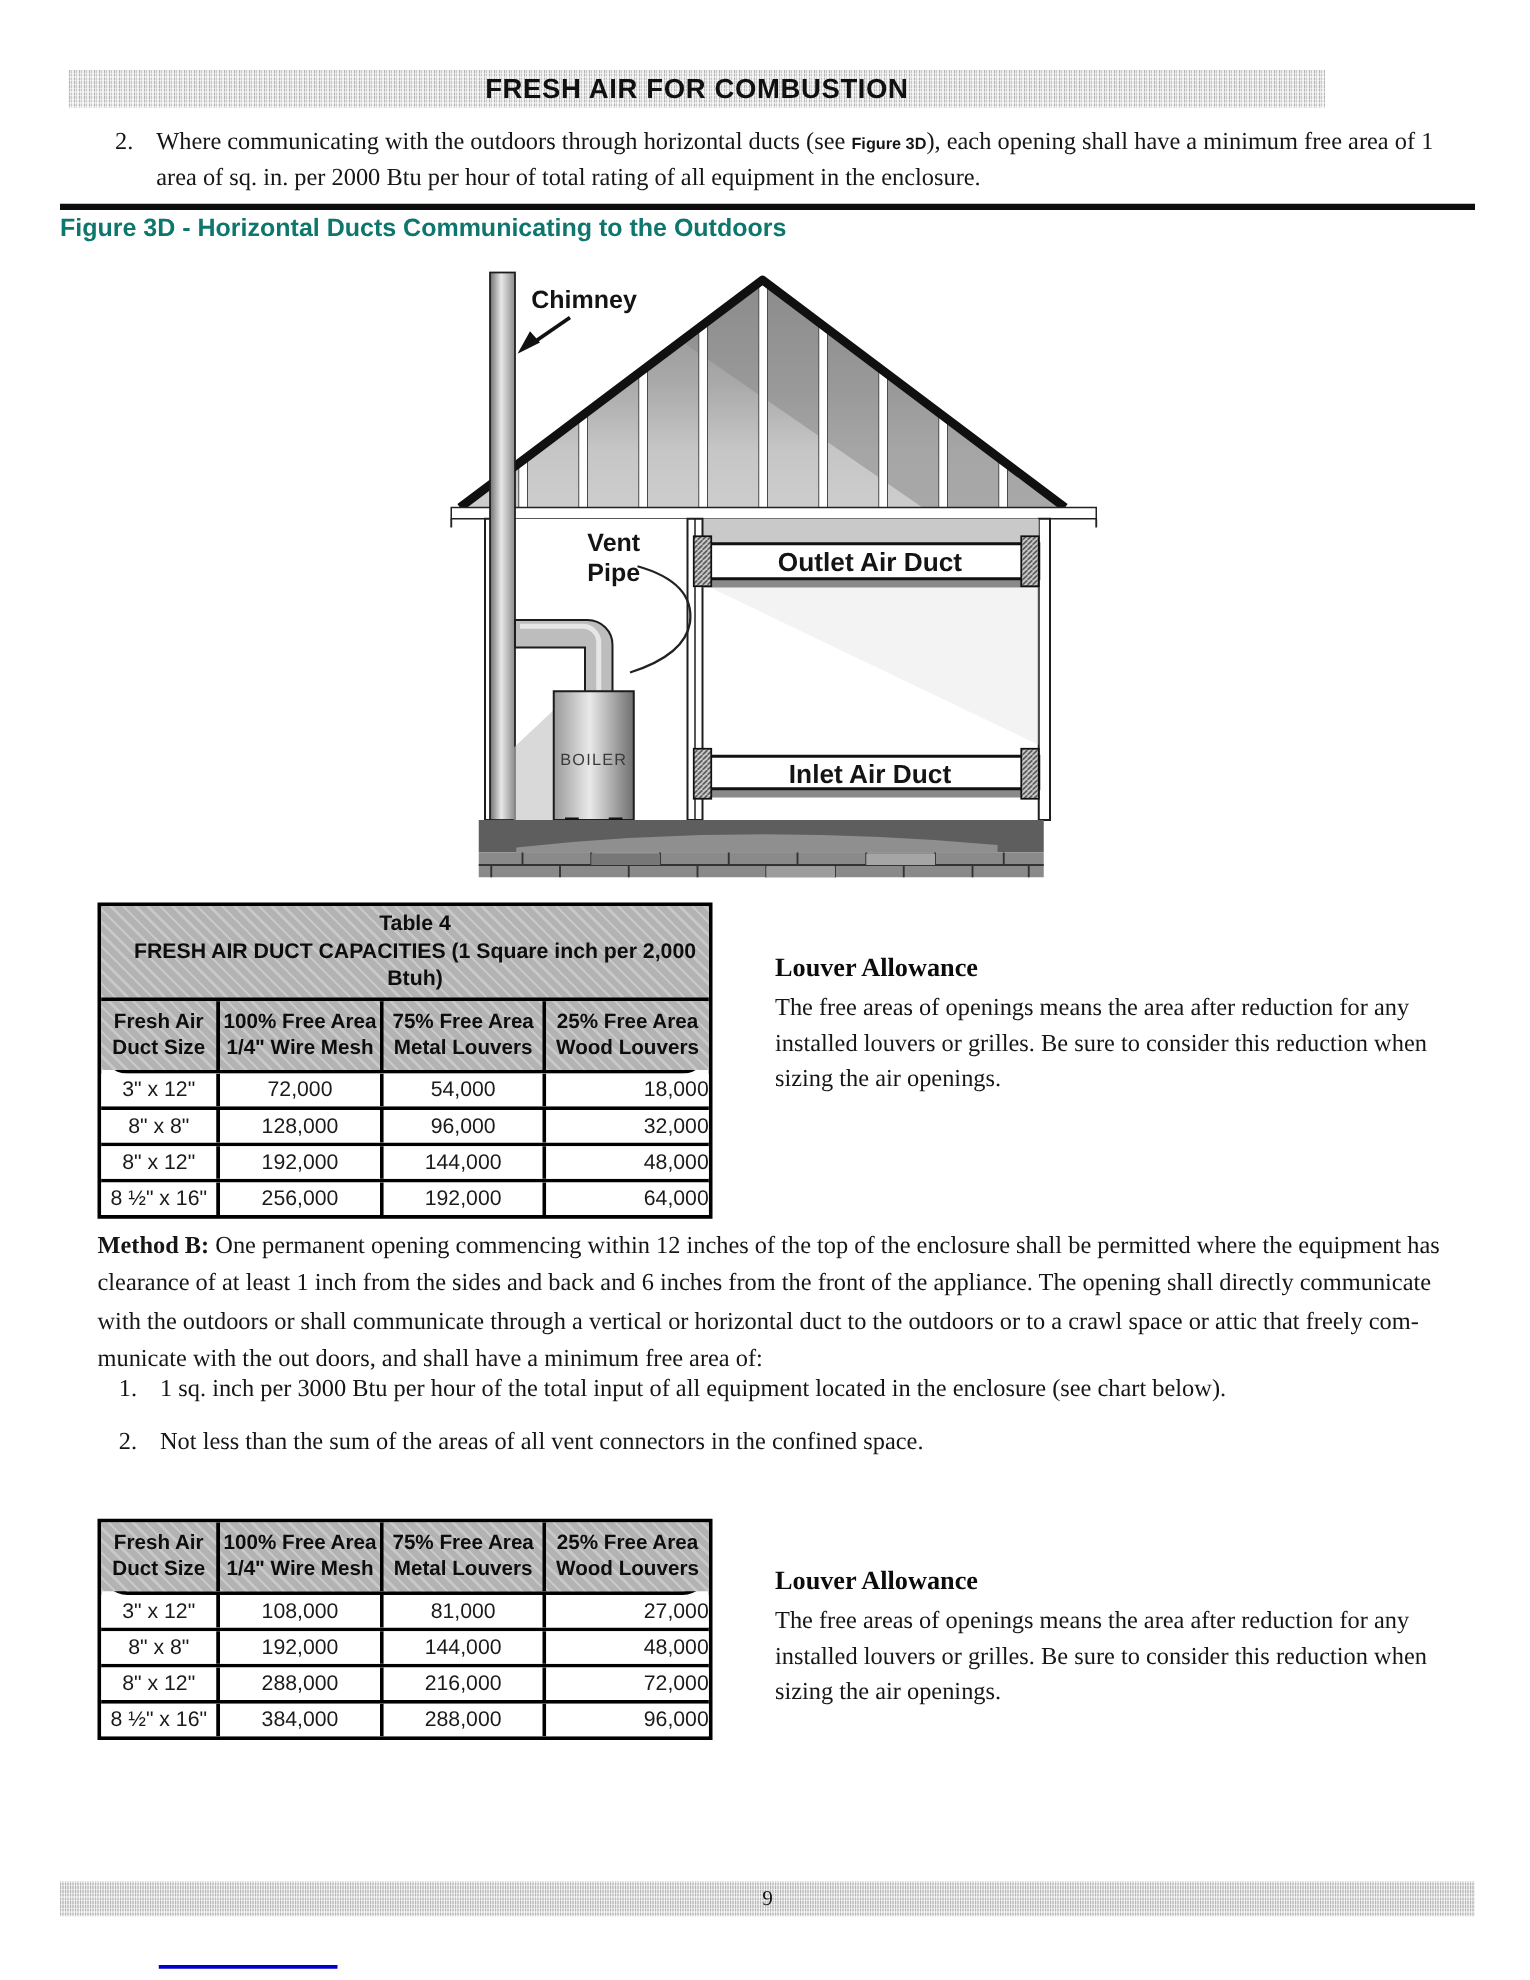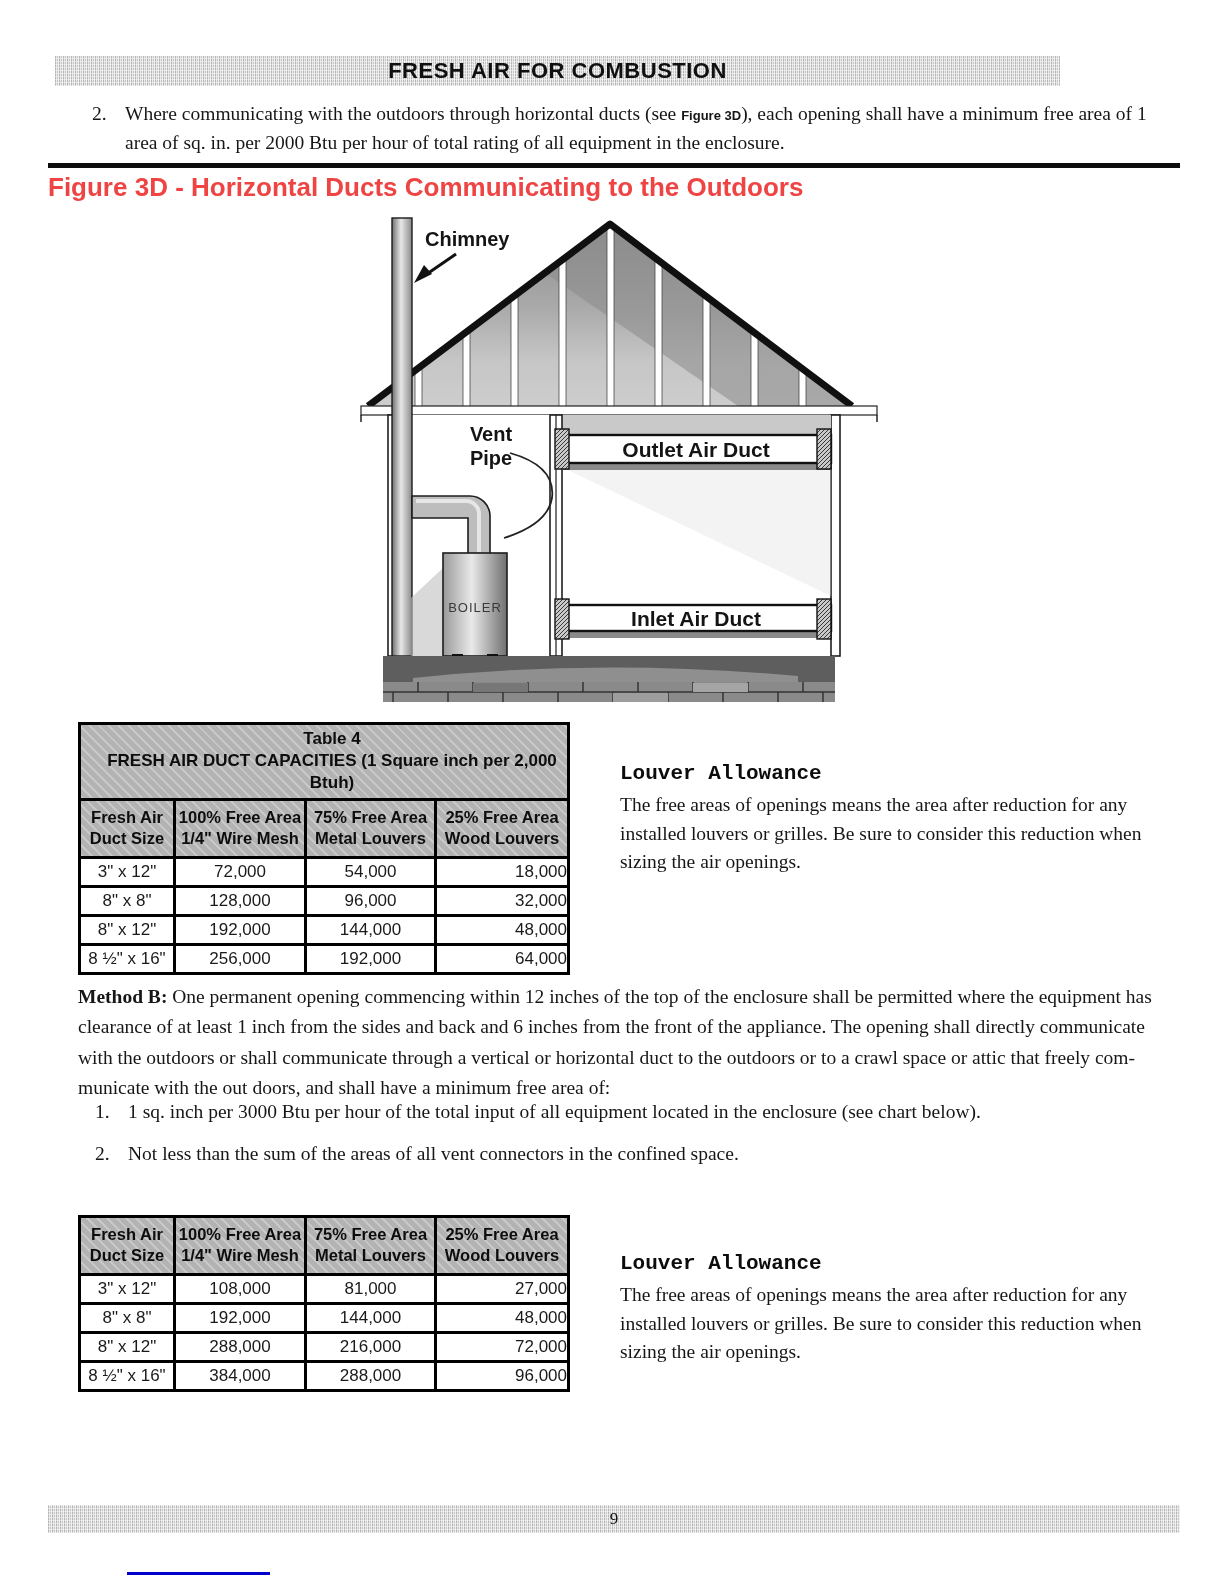--- a/index.html
+++ b/index.html
@@ -28,42 +28,42 @@
   
   .num-item { position:absolute; display:flex; font-size:19.5px; line-height:1.5; }
   .num-item .num { width:33px; flex:0 0 33px; }
   .intro-item { left:92px; top:99px; width:1090px; }
   .bold-sans { font-family:"Liberation Sans", sans-serif; font-weight:bold; font-size:13px;margin-top:36px; }
 
   
   .thick-rule { position:absolute; left:48px; top:163px; width:1132px; height:5px; background:#0d0d0d; }
   .figure-title {
     position:absolute; left:48px; top:172px;
-    font-family:"Liberation Sans", sans-serif; font-weight:bold; font-size:26px; color:#ef4444;
+    font-family:"Liberation Sans", sans-serif; font-weight:bold; font-size:20px; color:#0f766e;
   }
 
   
   .house-figure { position:absolute; left:358px; top:208px; width:522px; height:494px; }
   .svg-label { font-family:"Liberation Sans", sans-serif; font-weight:bold; fill:#141414; }
 
   
   .cap-table {
     position:absolute; width:492px;
     border:3px solid #000; background:#fff;
     font-family:"Liberation Sans", sans-serif;
   }
   .cap-title {
     background:
       repeating-linear-gradient(45deg, rgba(255,255,255,.28) 0 2px, transparent 2px 7px),
       #b3b3b3;
     border-bottom:3px solid #000;
     text-align:center; font-weight:bold; font-size:17px; line-height:22px;
     padding:3px 0 4px 16px; color:#0d0d0d;
   }
-  .cap-head { display:grid; grid-template-columns:95px 131px 130px 130px; border-bottom:3px solid #000; }
+  .cap-head { display:grid; grid-template-columns:95px 131px 130px 130px; border-bottom:3px solid #000;border-radius:21px; }
   .cap-head .cell {
     background:
       repeating-linear-gradient(45deg, rgba(255,255,255,.28) 0 2px, transparent 2px 7px),
       #b3b3b3;
     border-right:3px solid #000;
     text-align:center; font-weight:bold; font-size:16.5px; line-height:21px;
     padding:6px 0 7px 0; color:#0d0d0d;
   }
   .cap-head .cell:last-child { border-right:none; }
   .cap-row { display:grid; grid-template-columns:95px 131px 130px 130px; border-bottom:3px solid #000; }
@@ -72,21 +72,21 @@
     border-right:3px solid #000; text-align:center;
     font-size:17px; line-height:26px; height:26px; color:#1a1a1a; background:#fff;
   }
   .cap-row .cell:last-child { border-right:none;text-align:right; }
   .table4 { left:78px; top:722px; }
   .table5 { left:78px; top:1215px; }
 
   
   .louver { position:absolute; left:620px; width:556px; }
   .louver-head {
-    font-family:Liberation Mono, monospace; font-weight:bold; font-size:21px;
+    font-family:Liberation Serif, serif; font-weight:bold; font-size:21px;
     margin-bottom:6px; color:#0c0c0c;
   }
   .louver-body { font-size:19.5px; line-height:1.47; }
   .louver1 { top:762px; }
   .louver2 { top:1252px; }
 
   
   .methodB { position:absolute; left:78px; top:982px; width:1106px; font-size:19.5px; line-height:1.56; }
   .methodB .lead { font-weight:bold; }
   .list-item-1 { left:95px; top:1097px; width:1090px; }

